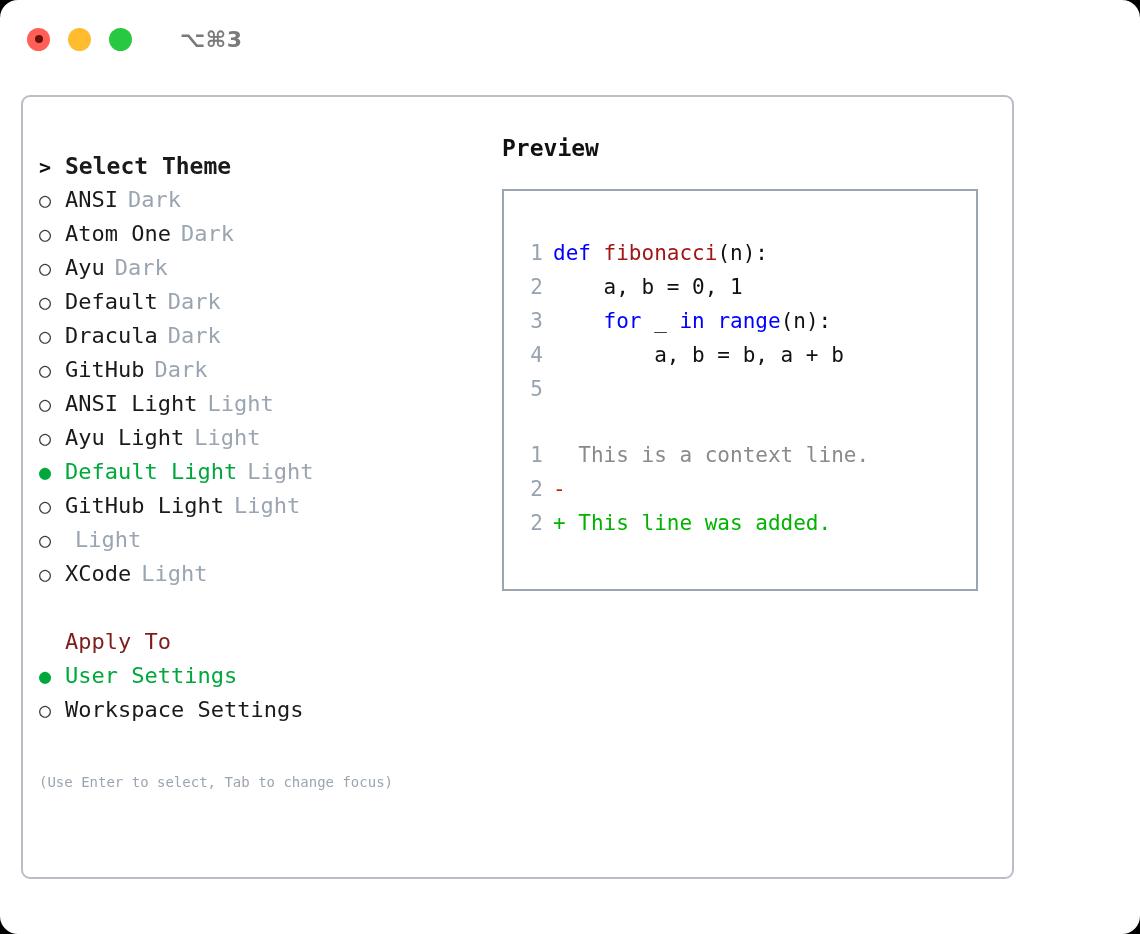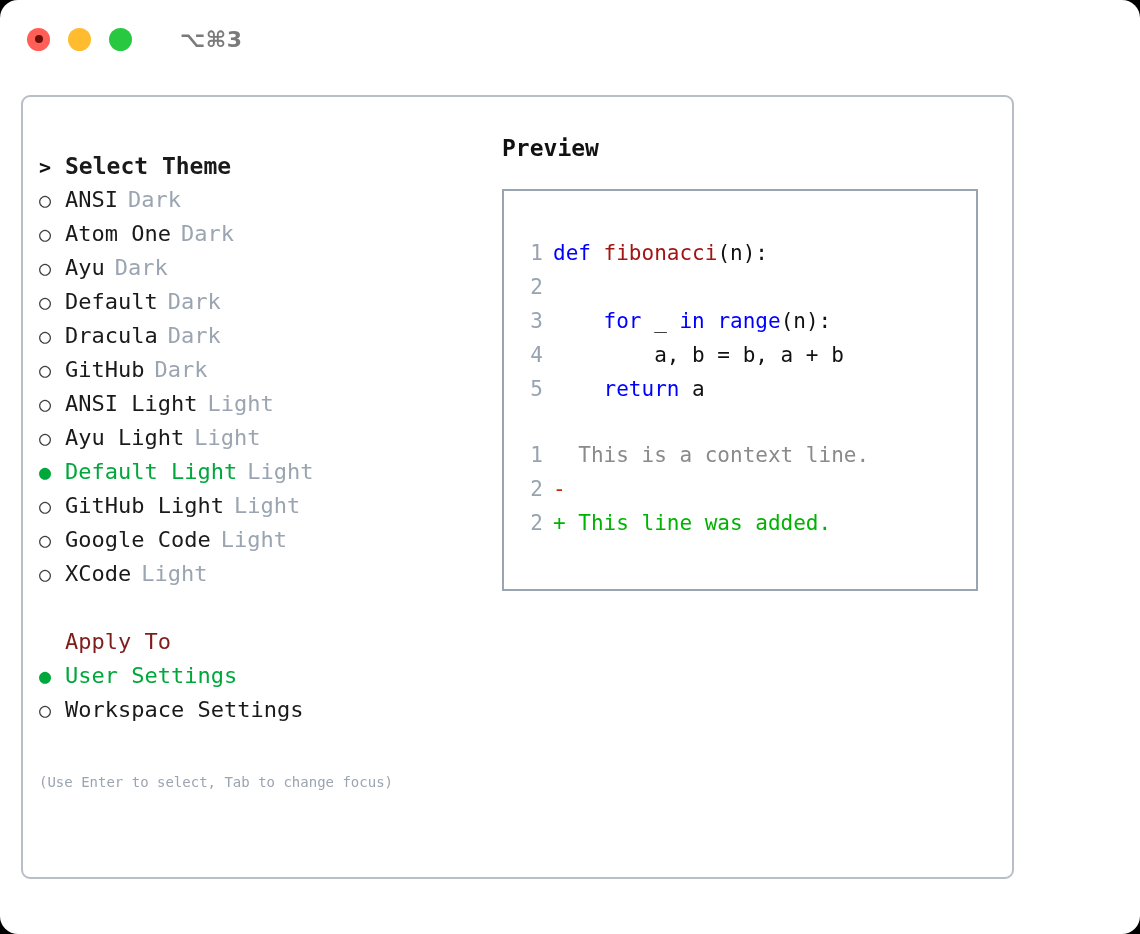--- a/index.html
+++ b/index.html
@@ -210,21 +210,21 @@
           <div class="row"><span class="bullet">○</span><span class="name">ANSI</span><span class="tag">Dark</span></div>
           <div class="row"><span class="bullet">○</span><span class="name">Atom One</span><span class="tag">Dark</span></div>
           <div class="row"><span class="bullet">○</span><span class="name">Ayu</span><span class="tag">Dark</span></div>
           <div class="row"><span class="bullet">○</span><span class="name">Default</span><span class="tag">Dark</span></div>
           <div class="row"><span class="bullet">○</span><span class="name">Dracula</span><span class="tag">Dark</span></div>
           <div class="row"><span class="bullet">○</span><span class="name">GitHub</span><span class="tag">Dark</span></div>
           <div class="row"><span class="bullet">○</span><span class="name">ANSI Light</span><span class="tag">Light</span></div>
           <div class="row"><span class="bullet">○</span><span class="name">Ayu Light</span><span class="tag">Light</span></div>
           <div class="row"><span class="bullet sel">●</span><span class="name sel">Default Light</span><span class="tag">Light</span></div>
           <div class="row"><span class="bullet">○</span><span class="name">GitHub Light</span><span class="tag">Light</span></div>
-          <div class="row"><span class="bullet">○</span><span class="name">Google Code</span><span class="tag">Light</span></div>
+          <div class="row"><span class="bullet">○</span><span class="tag">Light</span></div>
           <div class="row"><span class="bullet">○</span><span class="name">XCode</span><span class="tag">Light</span></div>
         </div>
 
       <div class="spacer-lg"></div>
 
       <div class="row">
         <span class="bullet blank">&nbsp;</span>
         <span class="name" id="apply-heading">Apply To</span>
       </div>
 
@@ -235,24 +235,24 @@
 
       <div id="hint">(Use Enter to select, Tab to change focus)</div>
     </div>
 
     <div id="right-pane">
       <div id="preview-label">Preview</div>
       <div id="preview-box">
         <div id="code-area">
           <div id="code-rows">
               <div class="code-line"><span class="ln">1</span><span><span class="tok-kw">def </span><span class="tok-fn">fibonacci</span><span class="tok-pl">(n):</span></span></div>
-              <div class="code-line"><span class="ln">2</span></div>
+              <div class="code-line"><span class="ln">2</span><span><span class="tok-pl">    a, b = 0, 1</span></span></div>
               <div class="code-line"><span class="ln">3</span><span><span class="tok-pl">    </span><span class="tok-kw">for</span><span class="tok-pl"> _ </span><span class="tok-kw">in</span><span class="tok-pl"> </span><span class="tok-kw">range</span><span class="tok-pl">(n):</span></span></div>
               <div class="code-line"><span class="ln">4</span><span><span class="tok-pl">        a, b = b, a + b</span></span></div>
-              <div class="code-line"><span class="ln">5</span><span><span class="tok-pl">    </span><span class="tok-kw">return</span><span class="tok-pl"> a</span></span></div>
+              <div class="code-line"><span class="ln">5</span></div>
             </div>
           <div class="code-gap"></div>
           <div id="diff-rows">
               <div class="code-line"><span class="ln">1</span><span class="diff-ctx">  </span><span class="diff-ctx">This is a context line.</span></div>
               <div class="code-line"><span class="ln">2</span><span class="diff-del">- </span></div>
               <div class="code-line"><span class="ln">2</span><span class="diff-add">+ </span><span class="diff-add">This line was added.</span></div>
             </div>
         </div>
       </div>
     </div>

